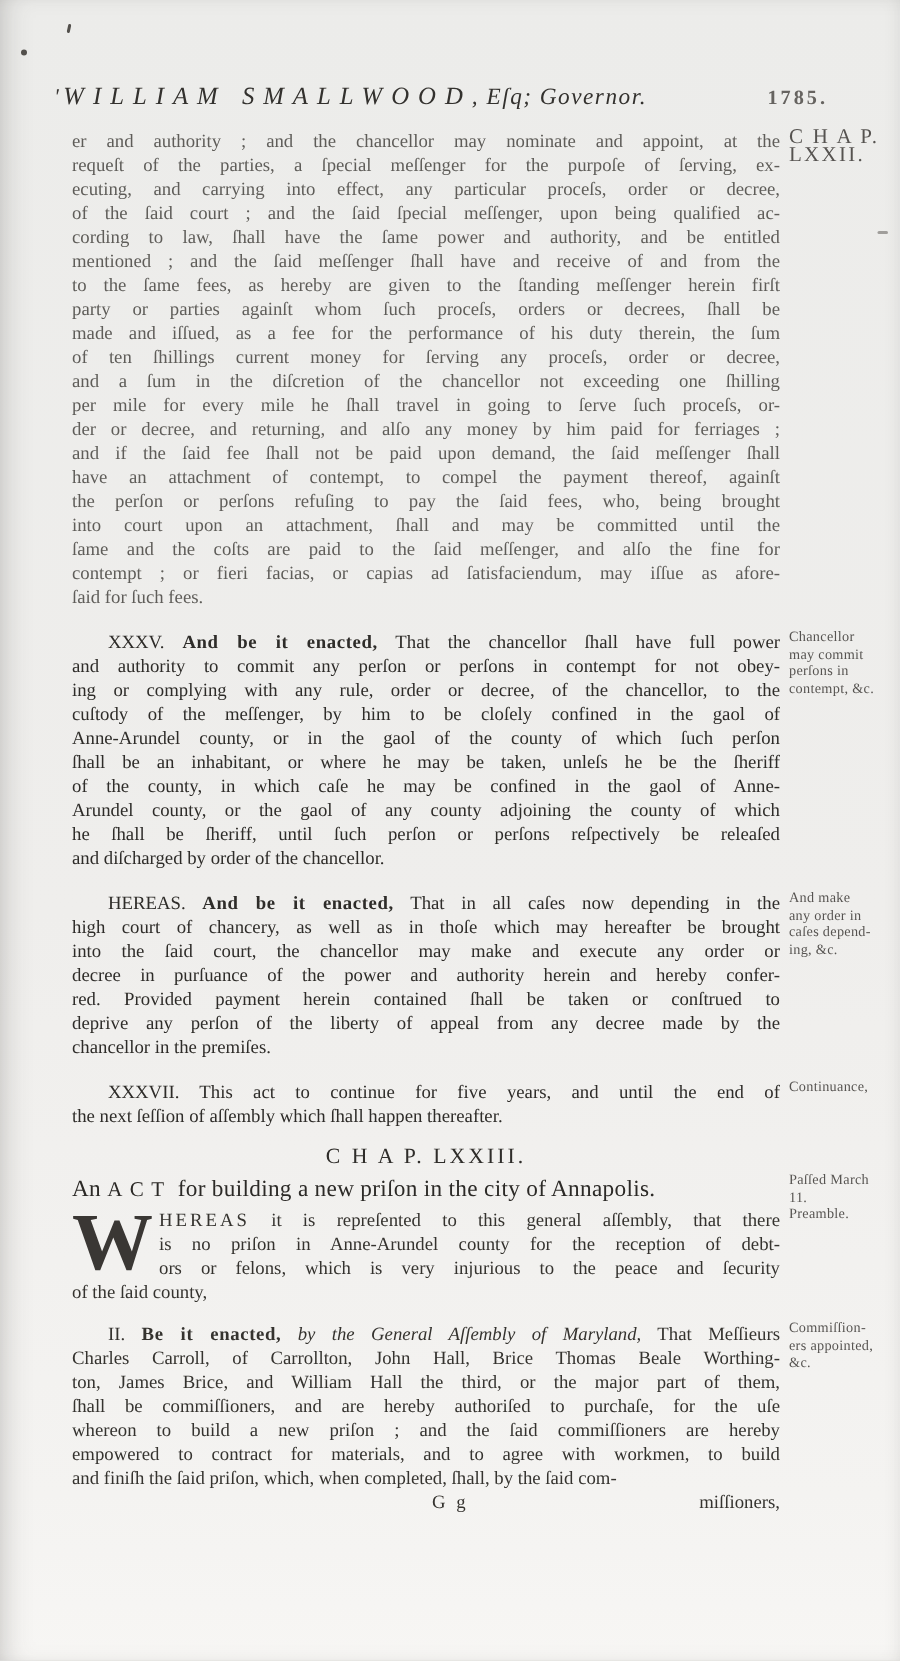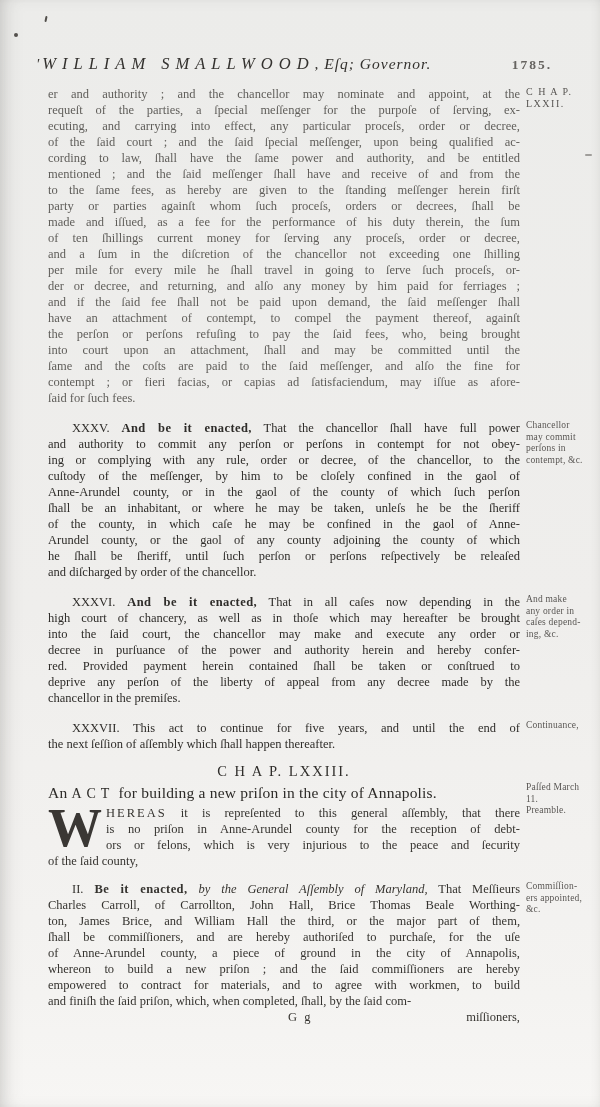--- a/index.html
+++ b/index.html
@@ -38,21 +38,21 @@
   
   .content{position:absolute;left:48px;top:86px;width:552px;}
   .row{display:flex;align-items:flex-start;}
   .txt{width:472px;flex:none;}
   .note{
     width:74px;flex:none;margin-left:6px;
     font-size:9.5px;line-height:11.5px;color:#3c3936;opacity:.85;
     letter-spacing:.2px;
   }
   .note .tl{text-align:left;text-align-last:left;}
-  .note-chap{letter-spacing:1.5px;font-size:10px;}
+  .note-chap{letter-spacing:1.5px;font-size:14px;}
 
   
   .para{font-size:12.5px;line-height:16px;}
   .tl{text-align:justify;text-align-last:justify;}
   .tl.last{text-align-last:left;}
   .indent-first .tl.first{text-indent:24px;}
   .gap14{height:14px;}
   .gap12{height:12px;}
   .gap8{height:8px;}
 
@@ -150,21 +150,21 @@
           <div class="tl">may commit</div>
           <div class="tl">perſons in</div>
           <div class="tl last">contempt, &amp;c.</div>
         </div>
     </div>
 
     <div class="gap14"></div>
 
     <div class="row">
       <div class="txt para indent-first">
-          <div class="tl first"><span>XXXVI. </span><span class="s-bl">And be it enacted,</span><span> That in all caſes now depending in the</span></div>
+          <div class="tl first"><span>HEREAS. </span><span class="s-bl">And be it enacted,</span><span> That in all caſes now depending in the</span></div>
           <div class="tl">high court of chancery, as well as in thoſe which may hereafter be brought</div>
           <div class="tl">into the ſaid court, the chancellor may make and execute any order or</div>
           <div class="tl">decree in purſuance of the power and authority herein and hereby confer-</div>
           <div class="tl">red.  Provided payment herein contained ſhall be taken or conſtrued to</div>
           <div class="tl">deprive any perſon of the liberty of appeal from any decree made by the</div>
           <div class="tl last">chancellor in the premiſes.</div>
         </div>
       <div class="note">
           <div class="tl first">And make</div>
           <div class="tl">any order in</div>
@@ -211,21 +211,20 @@
     </div>
 
     <div class="gap12"></div>
 
     <div class="row">
       <div class="txt para indent-first semi">
           <div class="tl first"><span>II. </span><span class="s-bl">Be it enacted,</span><span> </span><span class="s-it">by the General Aſſembly of Maryland,</span><span> That Meſſieurs</span></div>
           <div class="tl">Charles Carroll, of Carrollton, John Hall, Brice Thomas Beale Worthing-</div>
           <div class="tl">ton, James Brice, and William Hall the third, or the major part of them,</div>
           <div class="tl">ſhall be commiſſioners, and are hereby authoriſed to purchaſe, for the uſe</div>
-          <div class="tl">of Anne-Arundel county, a piece of ground in the city of Annapolis,</div>
           <div class="tl">whereon to build a new priſon ; and the ſaid commiſſioners are hereby</div>
           <div class="tl">empowered to contract for materials, and to agree with workmen, to build</div>
           <div class="tl last">and finiſh the ſaid priſon, which, when completed, ſhall, by the ſaid com-</div>
         </div>
       <div class="note">
           <div class="tl first">Commiſſion-</div>
           <div class="tl">ers appointed,</div>
           <div class="tl last">&amp;c.</div>
         </div>
     </div>

